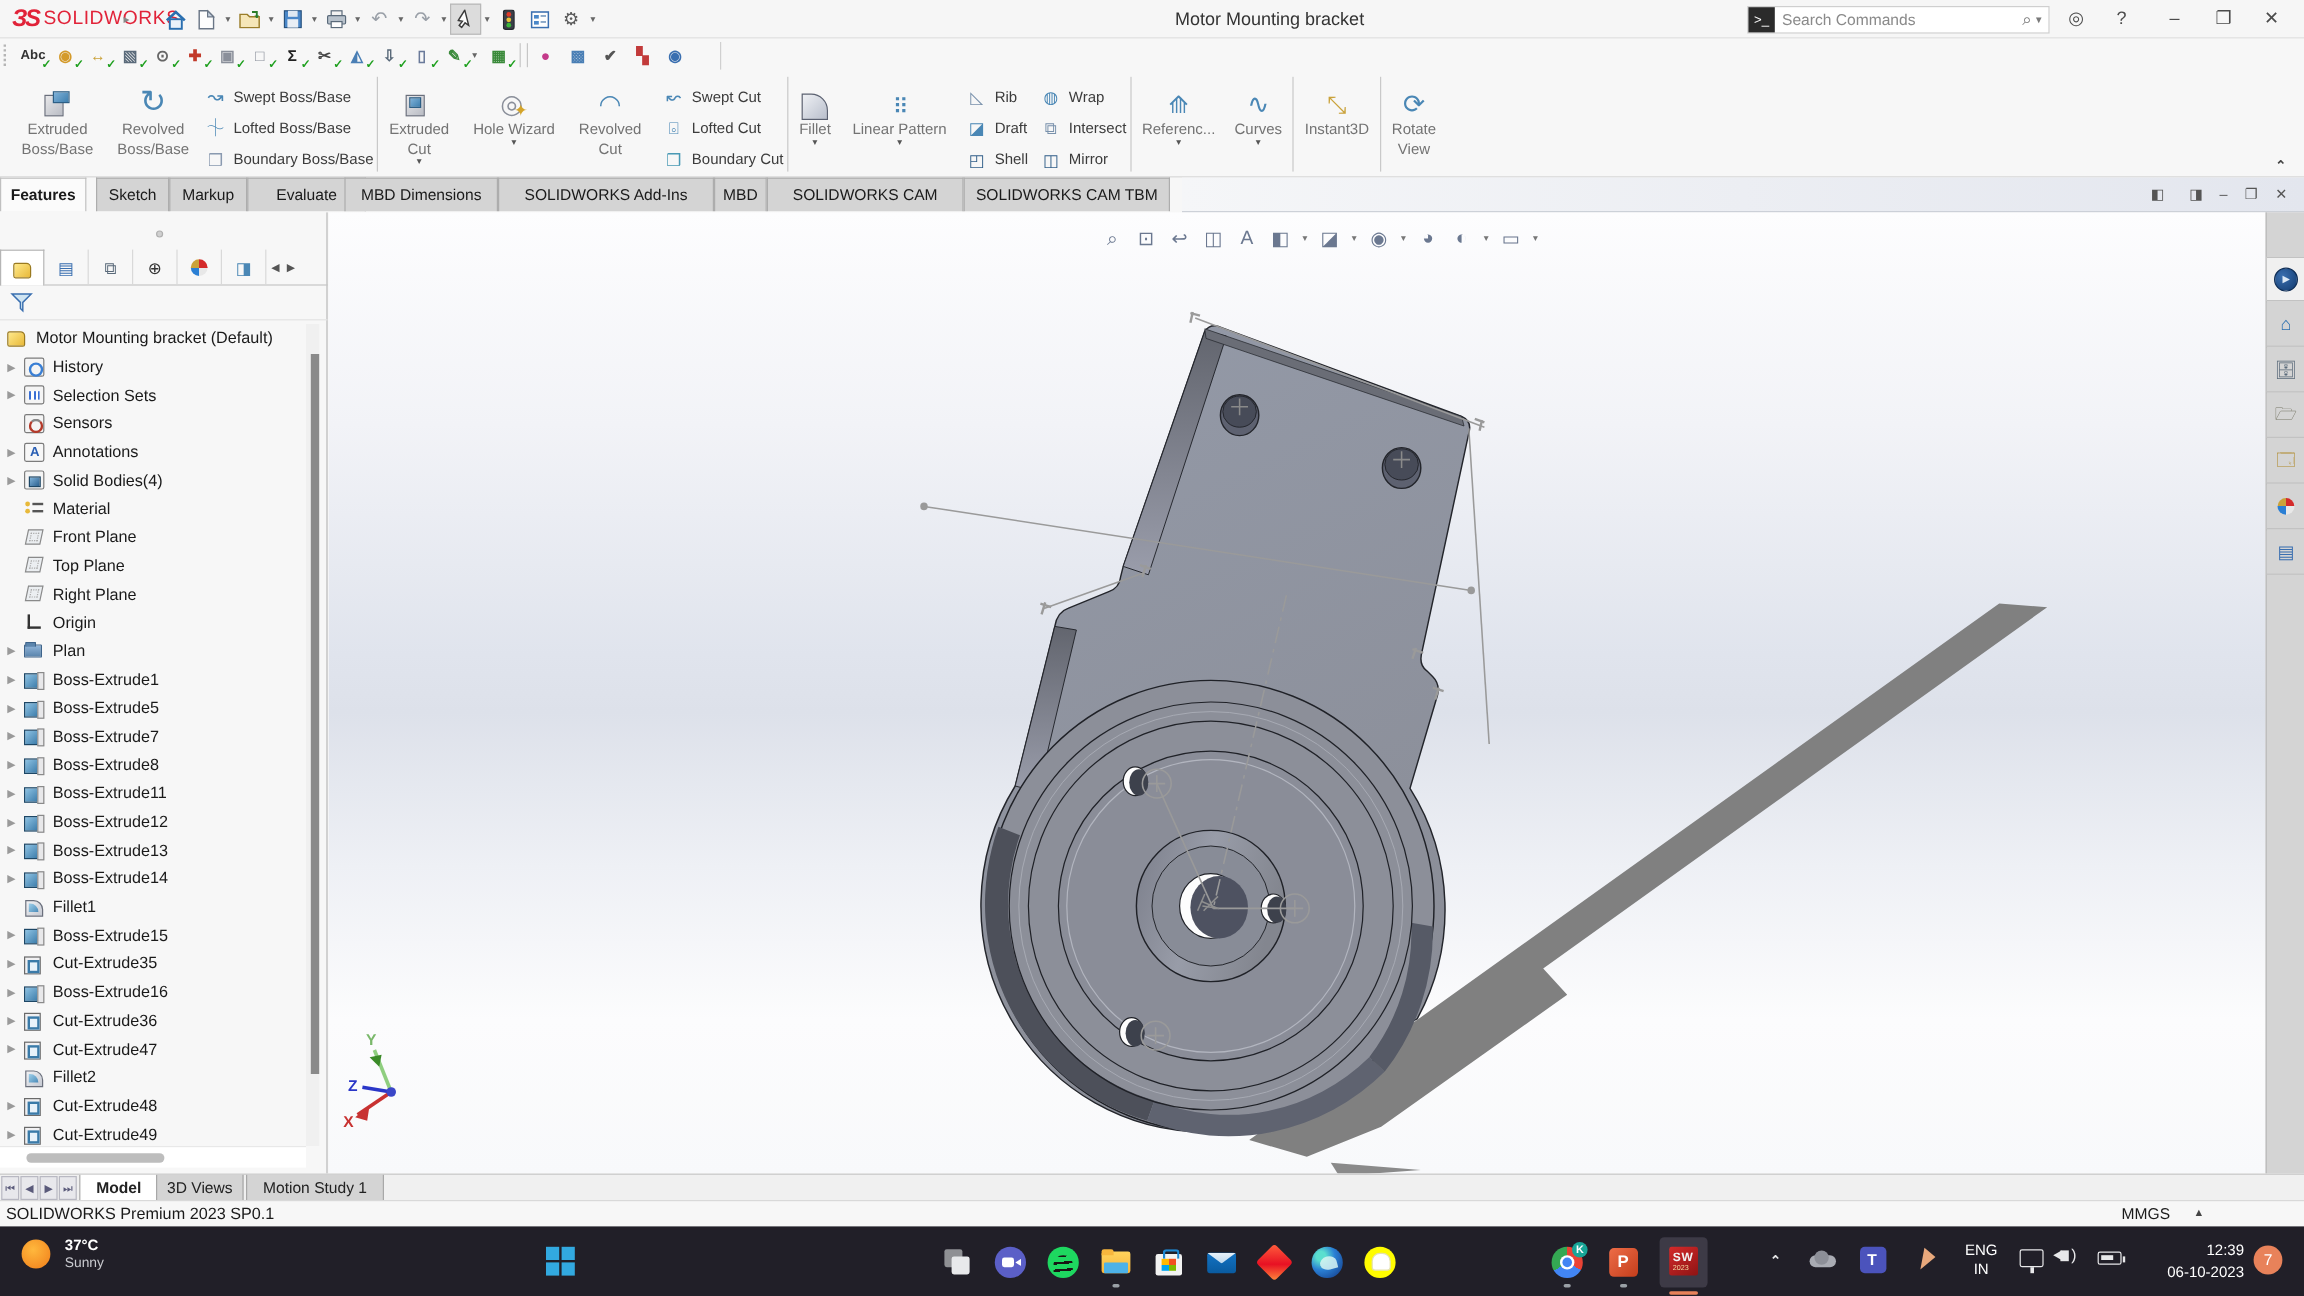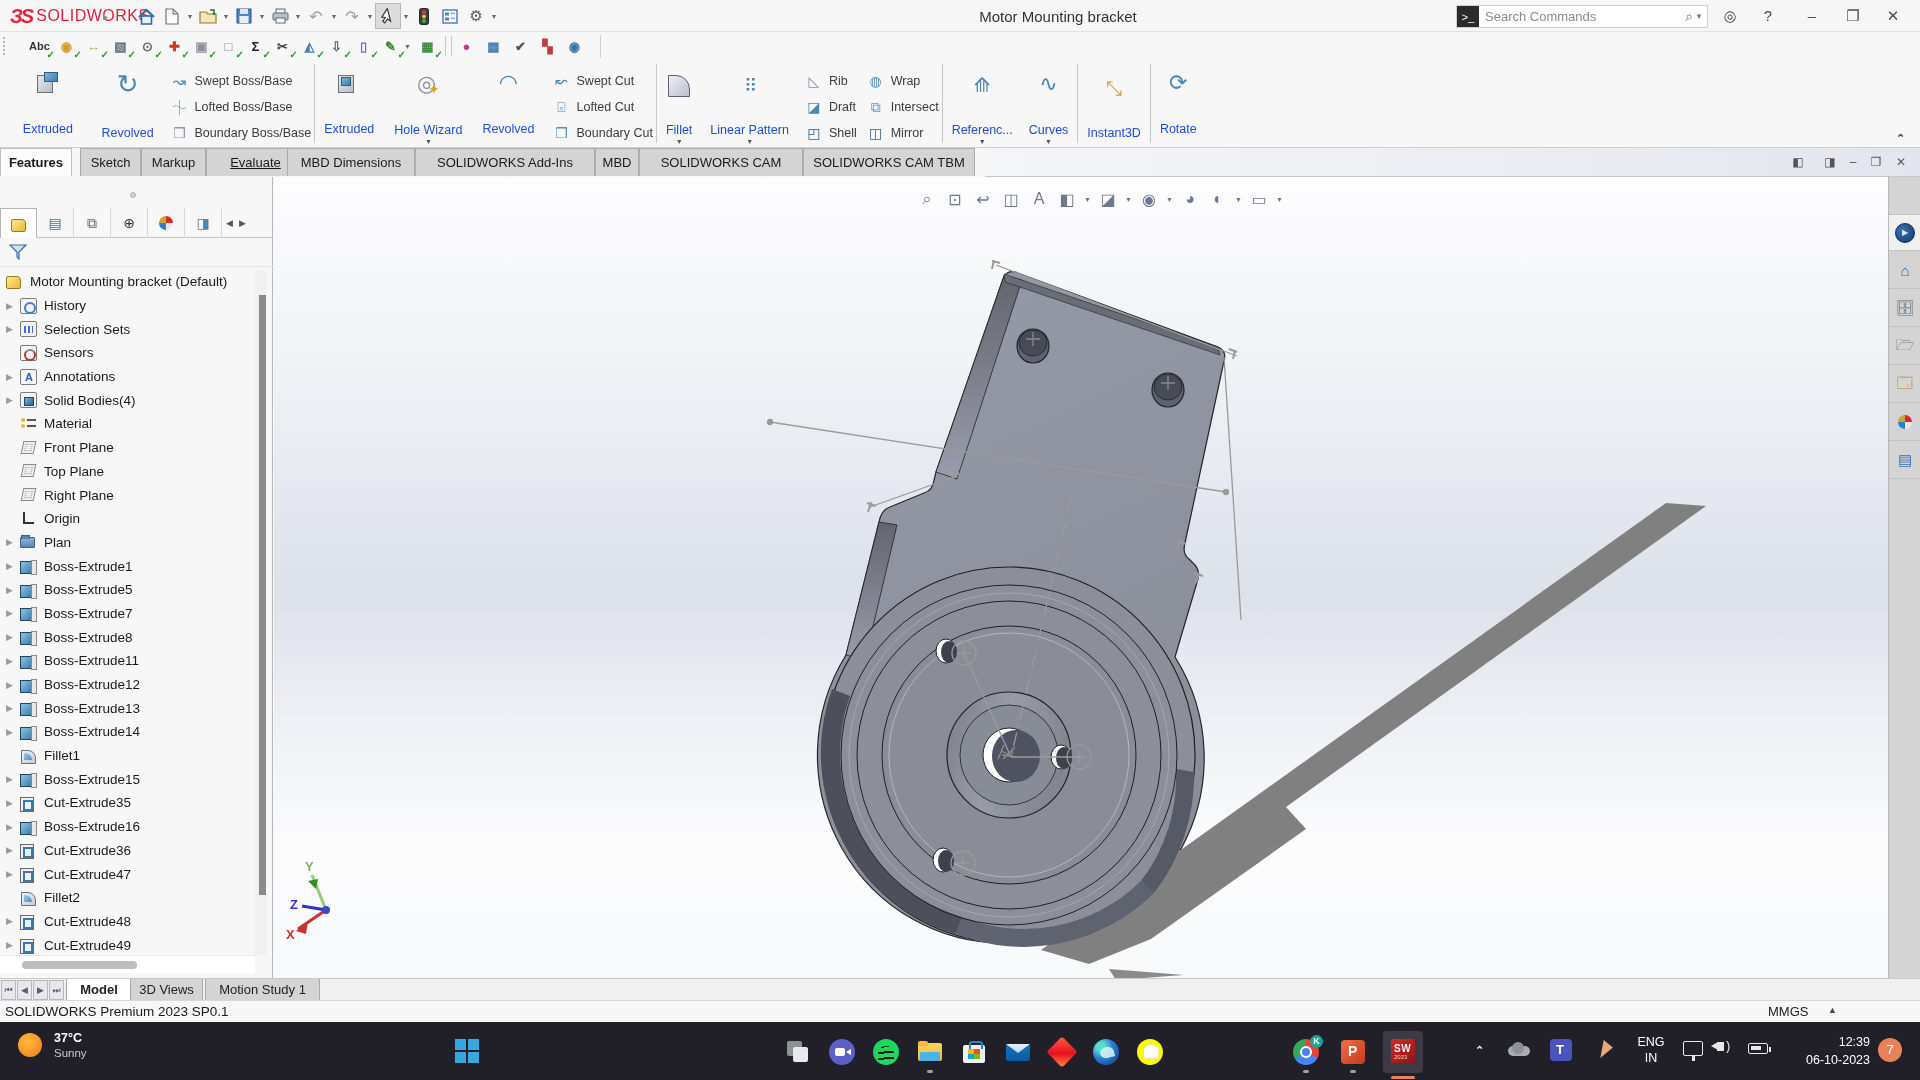--- a/index.html
+++ b/index.html
@@ -18,35 +18,35 @@
 #win-title { position:absolute; top:8px; left:968px; width:180px; text-align:center; font-size:15px; color:#333; white-space:nowrap; }
 #searchbox { position:absolute; left:1456px; top:5px; width:252px; height:23px; background:#fff; border:1px solid #cfcfcf; display:flex; align-items:center; }
 #searchbox .sterm { width:22px; height:21px; background:#2b2b2b; color:#fff; font-size:11px; display:flex; align-items:center; justify-content:center; margin-right:6px; }
 #searchbox .ph { color:#8a8a8a; font-size:13px; flex:1; }
 #searchbox .mag { color:#7a7a7a; font-size:14px; margin-right:2px; }
 #searchbox .dd { color:#7a7a7a; font-size:8px; margin-right:4px; }
 .tb-right-ic { position:absolute; top:4px; width:26px; height:24px; color:#4b4b4b; font-size:15px; text-align:center; line-height:24px; }
 
 #toolbar2 { position:absolute; left:0; top:33px; width:1920px; height:27px; background:#f7f7f7; }
 #toolbar2 .grip { position:absolute; left:3px; top:4px; width:3px; height:18px; border-left:2px dotted #b5b5b5; }
-.t2row { position:absolute; left:26px; top:2px; display:flex; align-items:center; height:22px; }
+.t2row { position:absolute; left:14px; top:2px; display:flex; align-items:center; height:22px; }
 .t2ic { width:27px; height:22px; display:flex; align-items:center; justify-content:center; font-size:13px; font-weight:bold; position:relative; }
 .t2ic .g { position:relative; }
 .t2ic .chk { position:absolute; right:-2px; bottom:-3px; color:#1fa01f; font-size:10px; font-weight:bold; }
 .t2sep { width:1px; height:20px; background:#c6c6c6; margin:0 4px; }
 .t2dd { font-size:7px; color:#666; width:10px; }
 #t2-endline { position:absolute; left:600px; top:2px; width:1px; height:23px; background:#d0d0d0; }
 
 #ribbon { position:absolute; left:0; top:60px; width:1920px; height:88px; background:#f7f7f7; border-bottom:1px solid #cfcfcf; }
 #ribbon-inner { position:absolute; left:0; top:0; height:87px; display:flex; align-items:stretch; }
 .rgroup { display:flex; align-items:stretch; padding:0 3px; }
 .rsep { width:1px; background:#c9c9c9; margin:4px 0; }
 .bigbtn { width:auto; padding:0 6px; display:flex; flex-direction:column; align-items:center; }
 .bigbtn .ic { height:40px; display:flex; align-items:flex-end; justify-content:center; padding-top:10px; }
-.bigbtn .l1,.bigbtn .l2 { font-size:12.5px; color:#1d4ed8; line-height:16px; white-space:nowrap; text-align:center;margin-top:25px; }
+.bigbtn .l1,.bigbtn .l2 { font-size:12.5px; color:#737373; line-height:16px; white-space:nowrap; text-align:center; }
 .bigbtn .dd { font-size:7px; color:#555; height:10px; line-height:8px; }
 .stack { display:flex; flex-direction:column; justify-content:flex-start; padding-top:8px; }
 .srow { display:flex; align-items:center; height:26px; white-space:nowrap; }
 .srow .sic { width:22px; text-align:center; margin-right:4px; }
 .srow .sl { font-size:12.5px; color:#3c3c3c; }
 
 .icube { width:26px; height:26px; position:relative; display:inline-block; }
 .icube .f { position:absolute; left:2px; top:5px; width:16px; height:18px; background:linear-gradient(135deg,#e8e8ea,#b9bcc4); border:1px solid #6a6f7c; }
 .icube .b { position:absolute; left:9px; top:2px; width:14px; height:10px; background:linear-gradient(135deg,#7fb2d9,#3e7fae); border:1px solid #2d5f85; }
 
@@ -550,21 +550,21 @@
   </div>
 </div>
 <div id="ribbon-collapse">⌃</div>
 
 <div id="tabrow">
   <div class="rightgrad"></div>
   <div id="ctabs">
       <div class="ctab active" style="left: 0px; width: 72px;">Features</div>
       <div class="ctab" style="left: 80px; width: 61px;">Sketch</div>
       <div class="ctab" style="left: 141px; width: 65px;">Markup</div>
-      <div class="ctab" style="left: 206px; width: 99px; text-decoration: underline;">Evaluate</div>
+      <div class="ctab" style="left: 206px; width: 99px;">Evaluate</div>
       <div class="ctab" style="left: 287px; width: 128px;">MBD Dimensions</div>
       <div class="ctab" style="left: 415px; width: 180px;">SOLIDWORKS Add-Ins</div>
       <div class="ctab" style="left: 595px; width: 44px;">MBD</div>
       <div class="ctab" style="left: 639px; width: 164px;">SOLIDWORKS CAM</div>
       <div class="ctab" style="left: 803px; width: 172px;">SOLIDWORKS CAM TBM</div>
     </div>
   <div class="docwin-ic" style="left:1790px">◧</div>
   <div class="docwin-ic" style="left:1822px">◨</div>
   <div class="docwin-ic" style="left:1845px">–</div>
   <div class="docwin-ic" style="left:1868px">❐</div>

